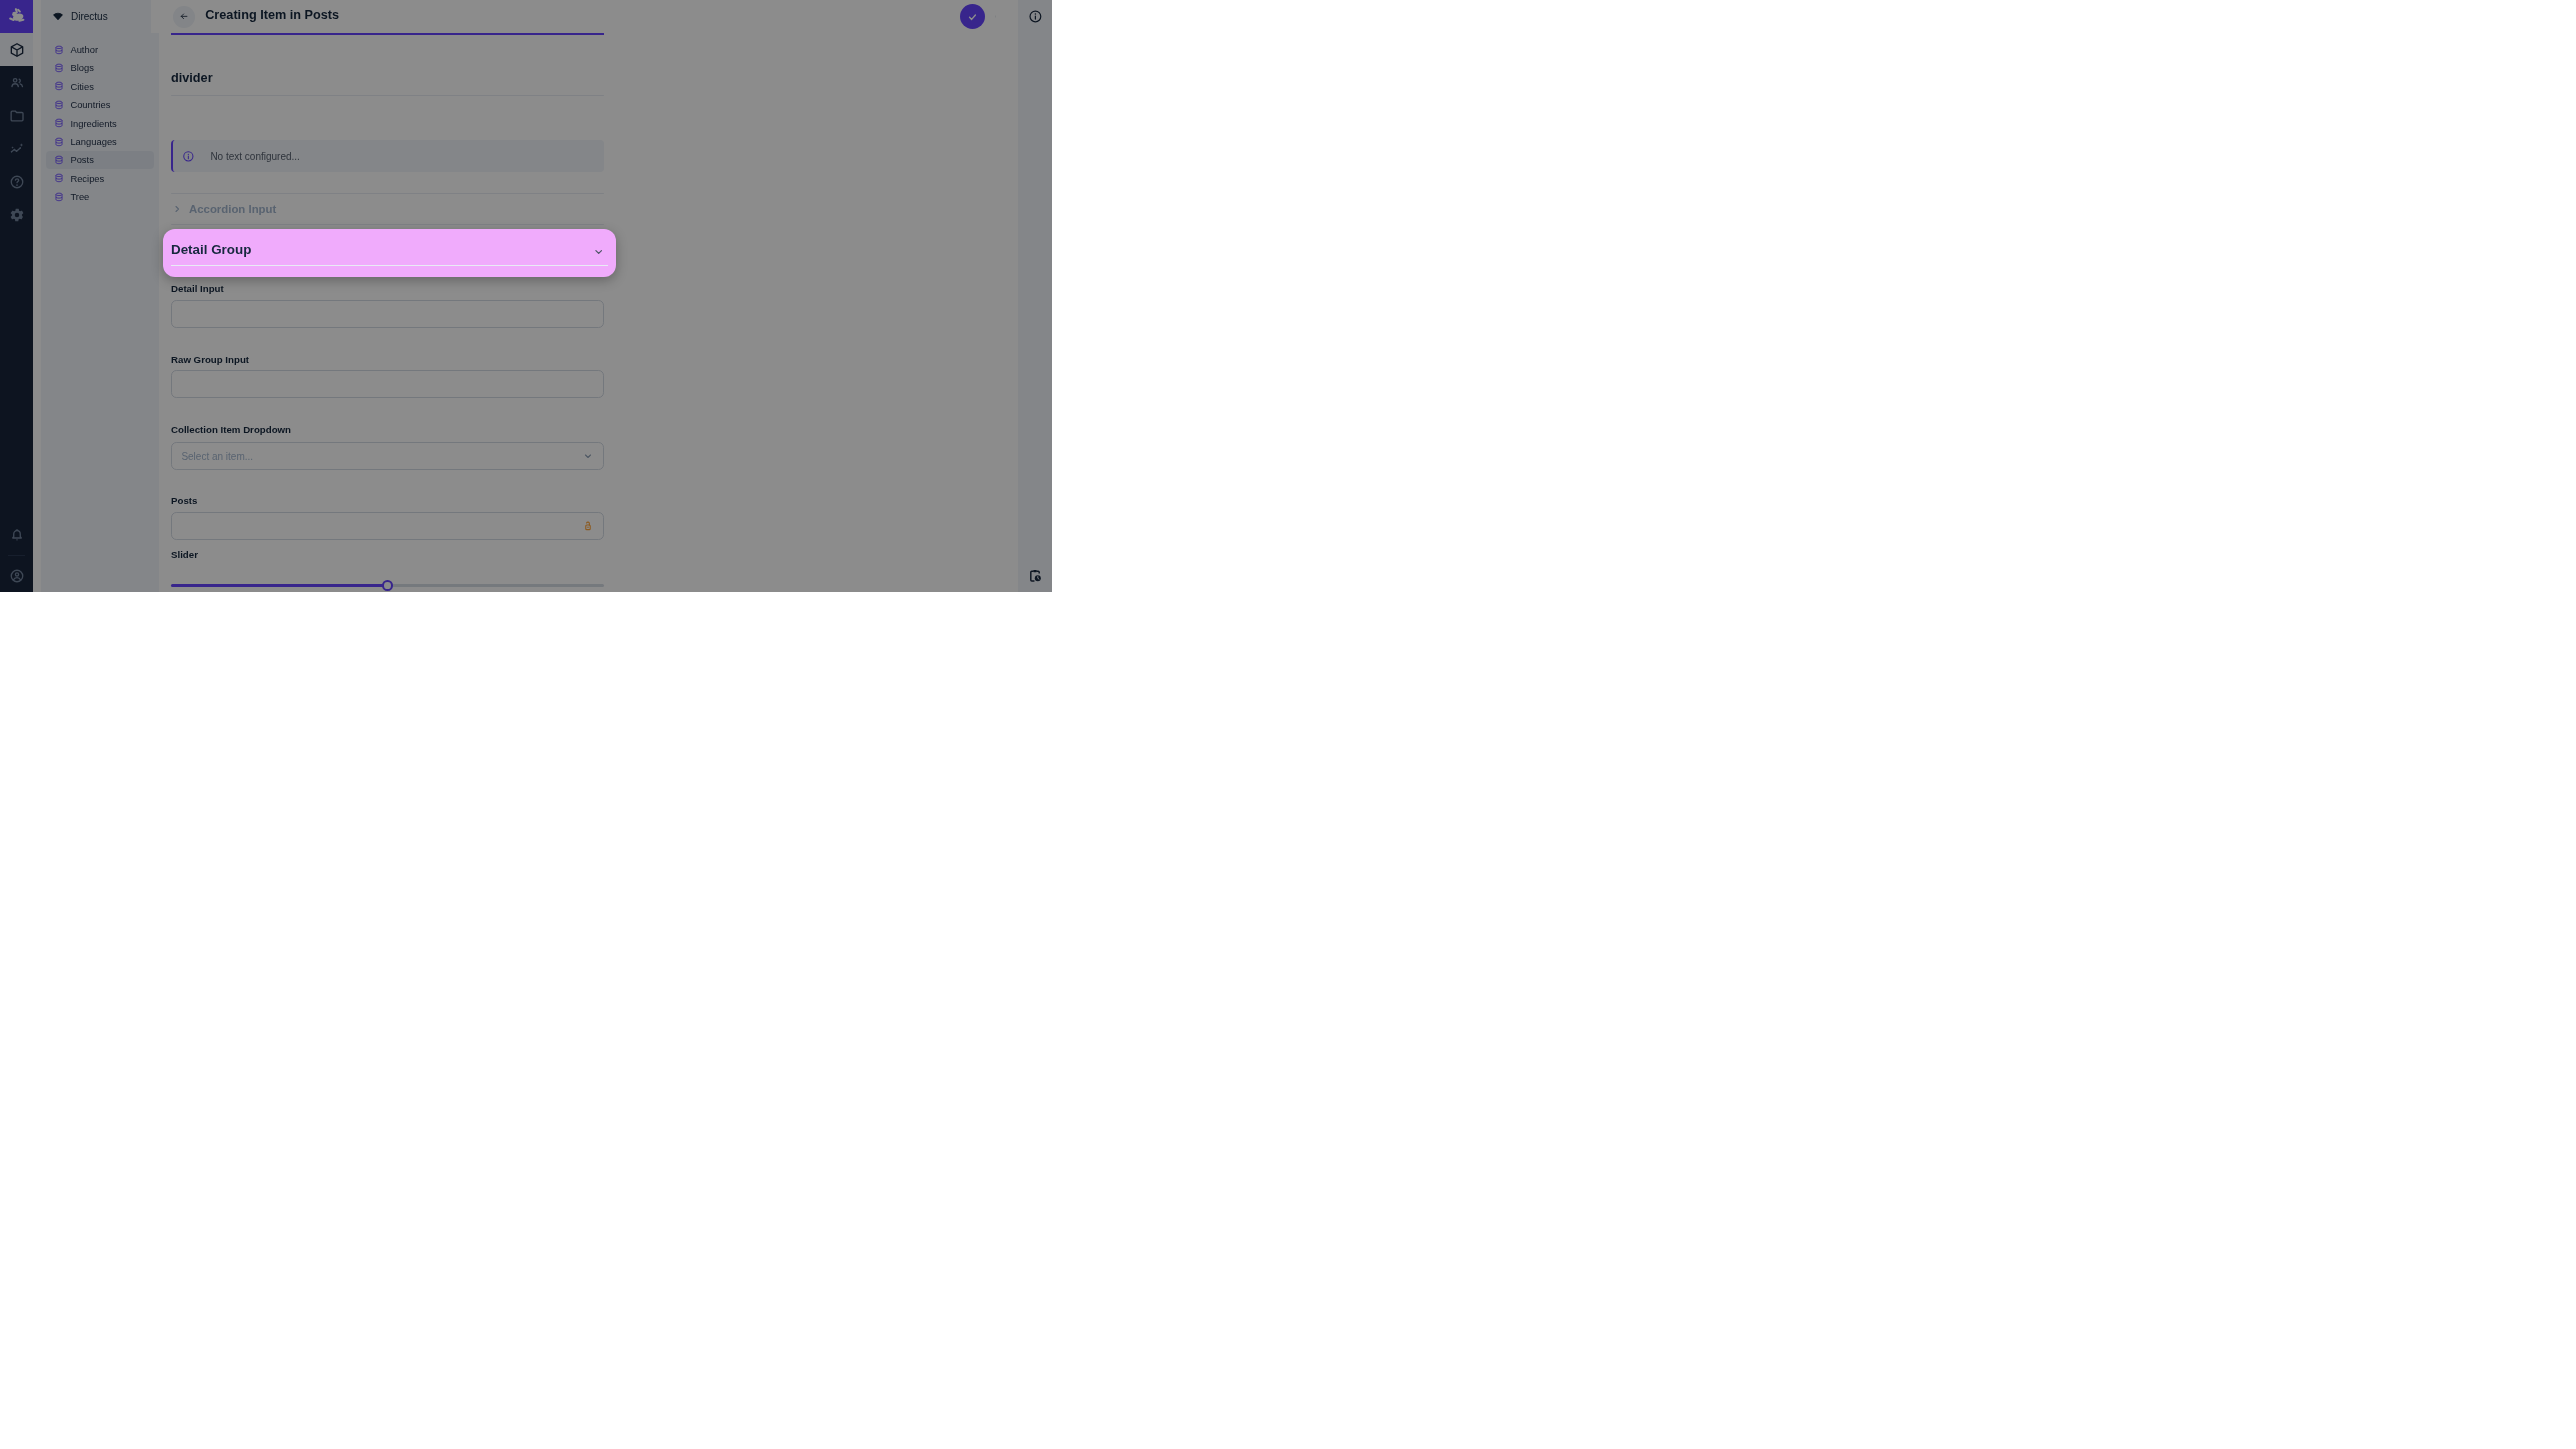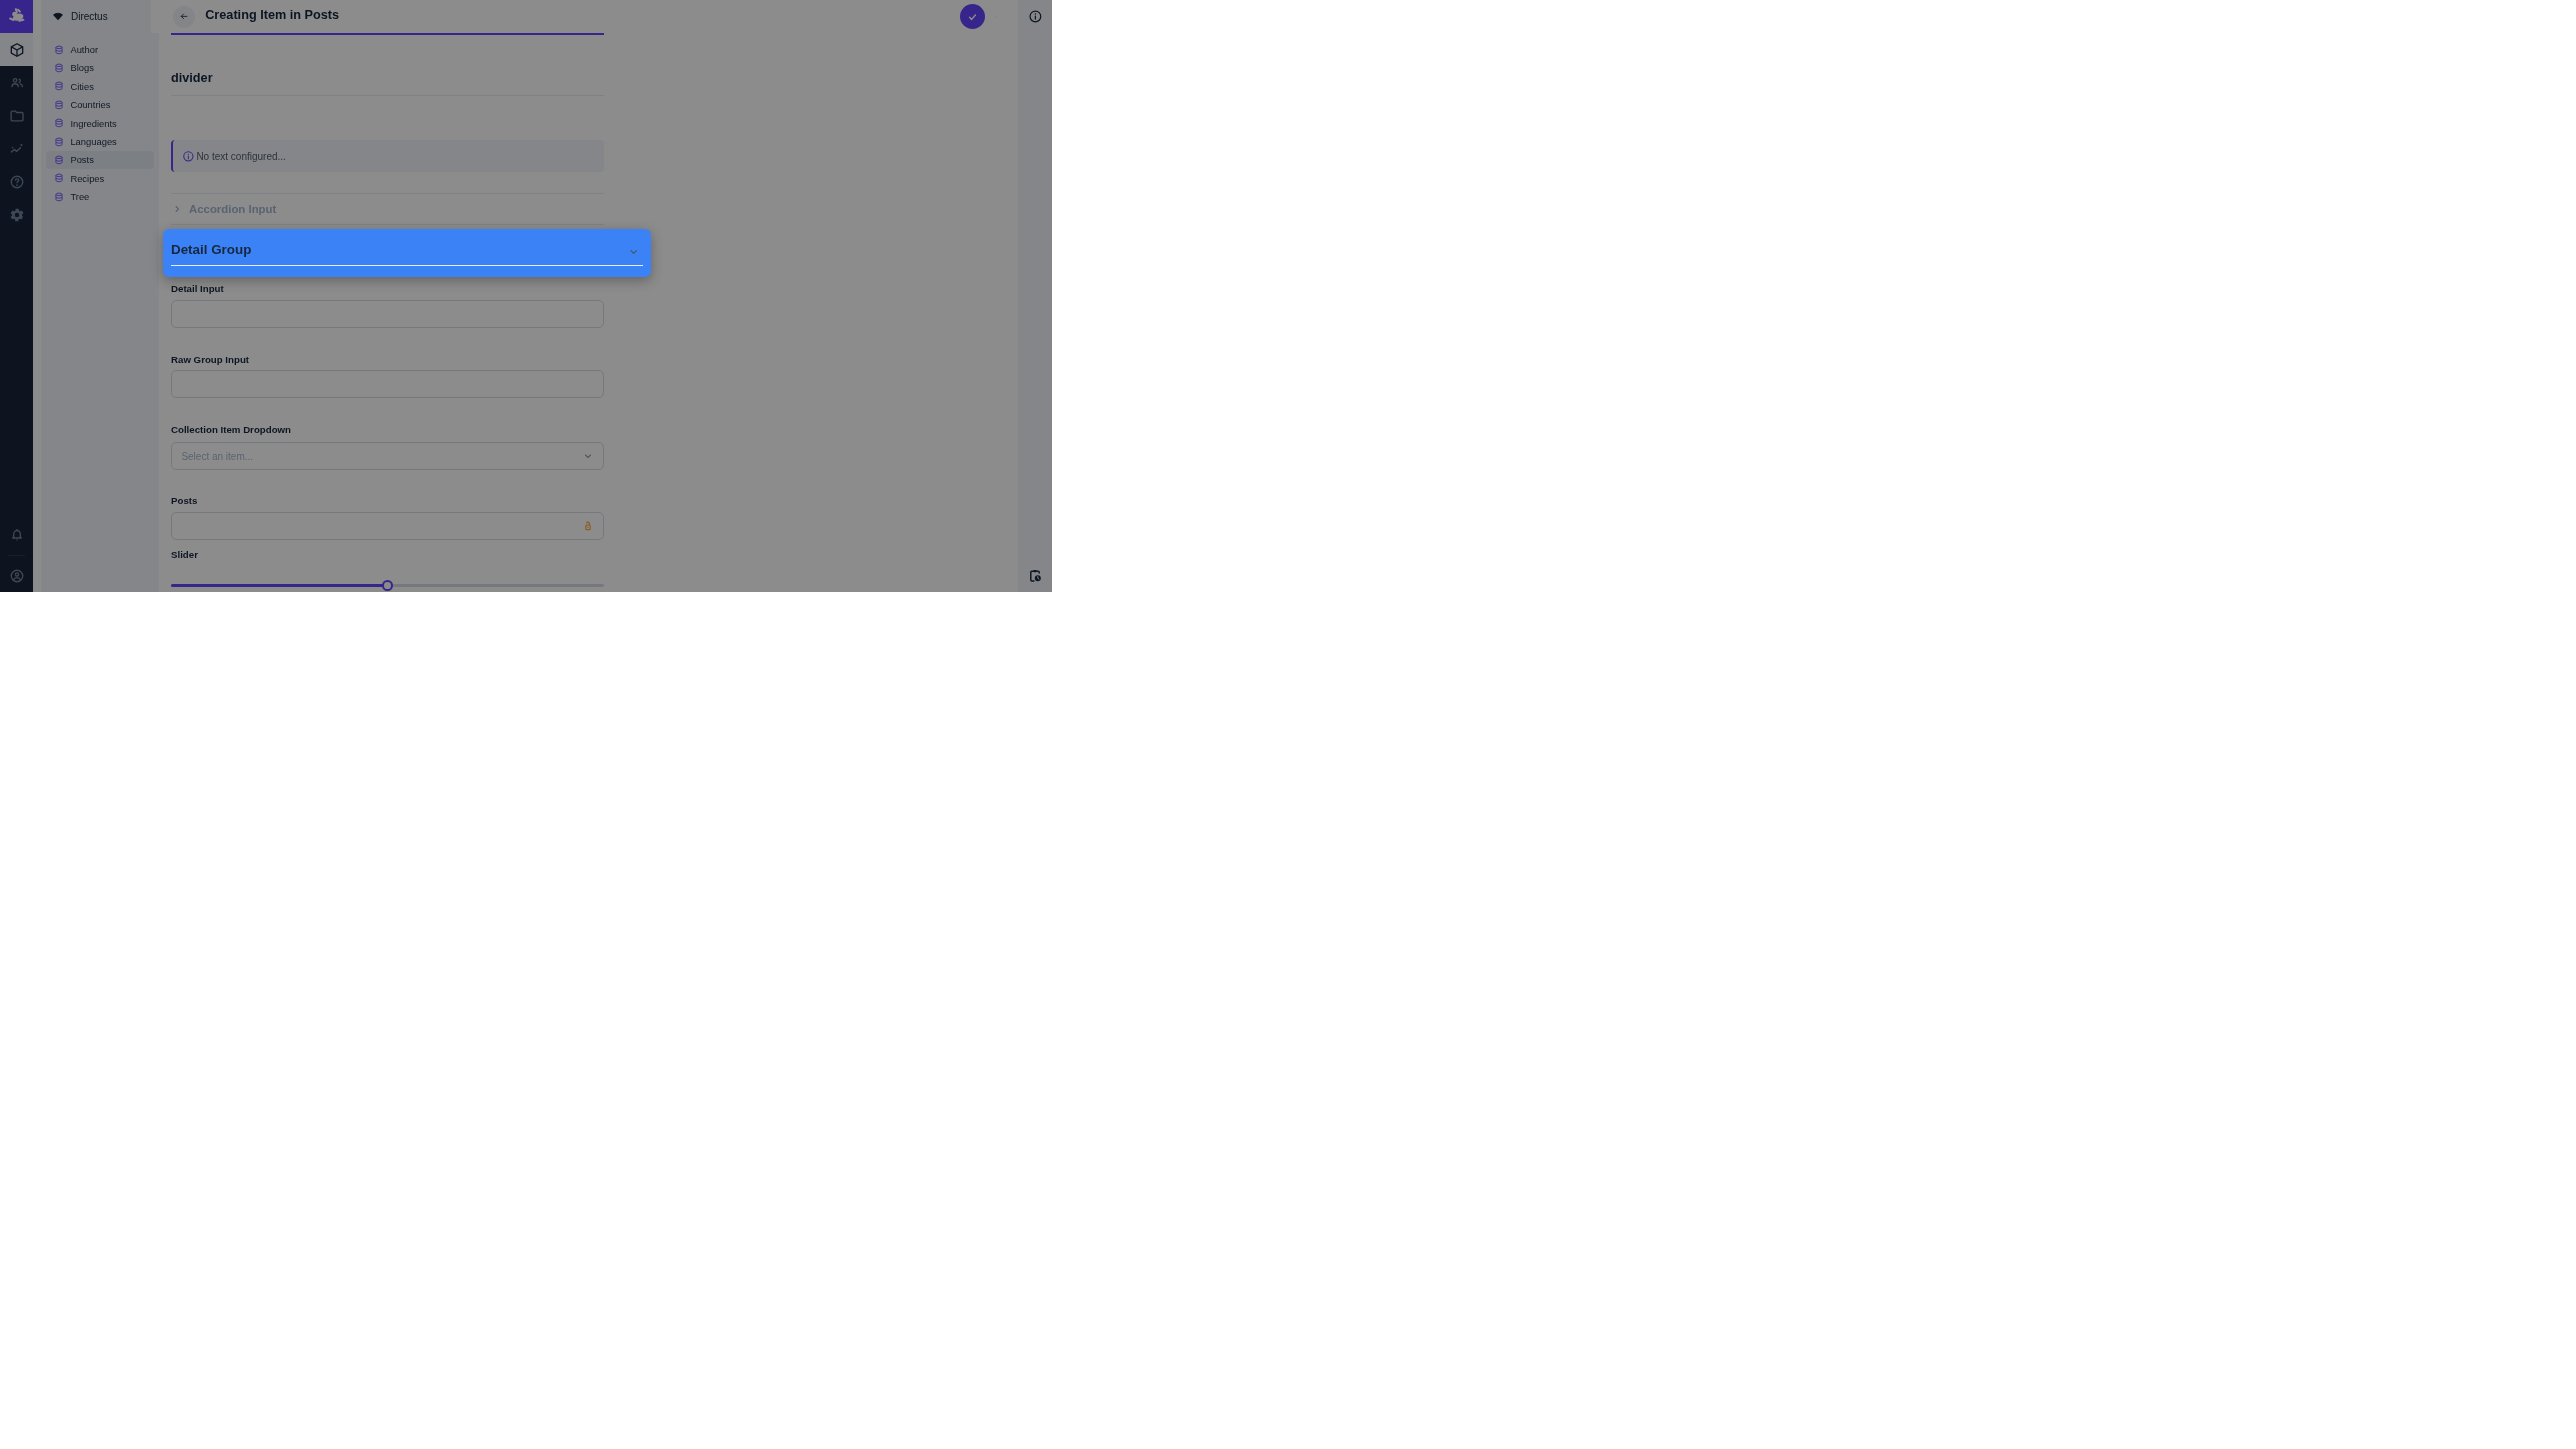--- a/index.html
+++ b/index.html
@@ -54,21 +54,21 @@
   .sidebar-bottom svg{width:16px;height:16px;}
 
   
   .content{position:absolute;left:151px;right:34px;top:33px;bottom:0;background:#fff;z-index:1;text-decoration:underline;}
   .accent-bar{position:absolute;left:20px;top:0;width:433px;height:1.7px;background:var(--accent);}
   .form-heading{position:absolute;left:20px;top:38px;font-size:12.7px;font-weight:700;color:var(--foreground);}
   .hr{position:absolute;left:20px;width:433px;height:1.3px;background:#e7ecf3;border-radius:0.7px;}
   .hr1{top:62px}.hr2{top:160px}.hr3{top:191px}
   .notice{position:absolute;left:20px;top:107px;width:433px;height:32px;background:var(--panel);
     border-left:2.3px solid var(--accent);border-radius:4px;box-sizing:border-box;
-    display:flex;align-items:center;gap:2px;padding-left:8.7px;color:var(--accent);}
+    display:flex;align-items:center;gap:16px;padding-left:8.7px;color:var(--accent);}
   .notice svg{width:12.7px;height:12.7px;flex:none;}
   .notice-text{font-size:10px;color:#57606f;}
   .accordion{position:absolute;left:20px;top:164px;width:433px;height:24px;display:flex;align-items:center;gap:6px;color:var(--muted);cursor:pointer;}
   .accordion svg{width:12px;height:12px;flex:none;}
   .accordion-label{font-size:11.4px;font-weight:700;}
 
   .field-label{position:absolute;left:20px;font-size:9.7px;font-weight:700;color:var(--foreground);}
   .input{position:absolute;left:20px;width:433px;height:28px;border:1px solid var(--border);border-radius:5.4px;
     background:#fff;box-sizing:border-box;font-size:10px;color:var(--foreground);padding:0 9.4px;outline:none;}
   .select{position:absolute;left:20px;width:433px;height:28px;border:1px solid var(--border);border-radius:5.4px;
@@ -81,21 +81,21 @@
   .lock-ic{position:absolute;right:8.7px;top:6.7px;width:14px;height:14px;color:var(--warning);}
 
   .slider-row{position:absolute;left:20px;top:547px;width:433px;height:10.7px;}
   .slider-track{position:absolute;left:0;right:0;top:4px;height:3px;background:#d6dce4;border-radius:2px;cursor:pointer;}
   .slider-fill{position:absolute;left:0;top:0;bottom:0;width:50%;background:var(--accent);border-radius:2px;}
   .slider-handle{position:absolute;top:0;left:calc(50% - 5.4px);width:10.7px;height:10.7px;border-radius:50%;
     background:#fbfbfd;border:2.8px solid var(--accent);box-sizing:border-box;cursor:grab;}
 
   
   .overlay{position:absolute;inset:0;background:rgba(0,0,0,0.45);z-index:50;pointer-events:none;}
-  .group-card{position:absolute;left:163px;top:229px;width:488px;height:48px;background:#3b82f6;border-radius:6px;
+  .group-card{position:absolute;left:163px;top:229px;width:453px;height:48px;background:#f0abfc;border-radius:12px;
     box-shadow:0 3.4px 12px rgba(0,0,0,0.28);z-index:60;cursor:pointer;}
   .group-title{position:absolute;left:8px;top:13.4px;font-size:13.4px;font-weight:700;color:var(--foreground);}
   .group-chevron{position:absolute;right:10.7px;top:16px;width:13.4px;height:13.4px;color:#4c5665;}
   .group-divider{position:absolute;left:8px;right:8px;top:36px;height:1.3px;background:#e8ecf4;}
 </style>
 </head>
 <body>
 
 <svg width="0" height="0" style="position:absolute">
   <defs>

